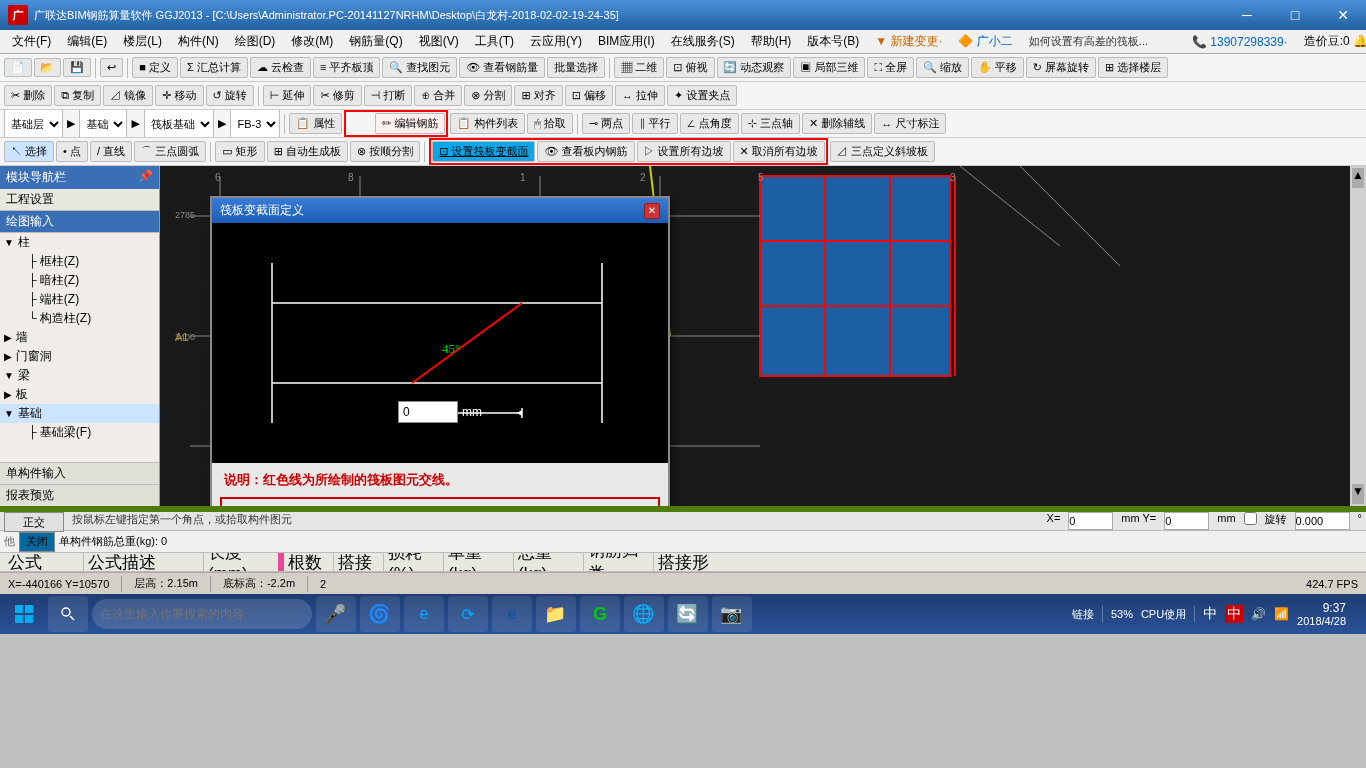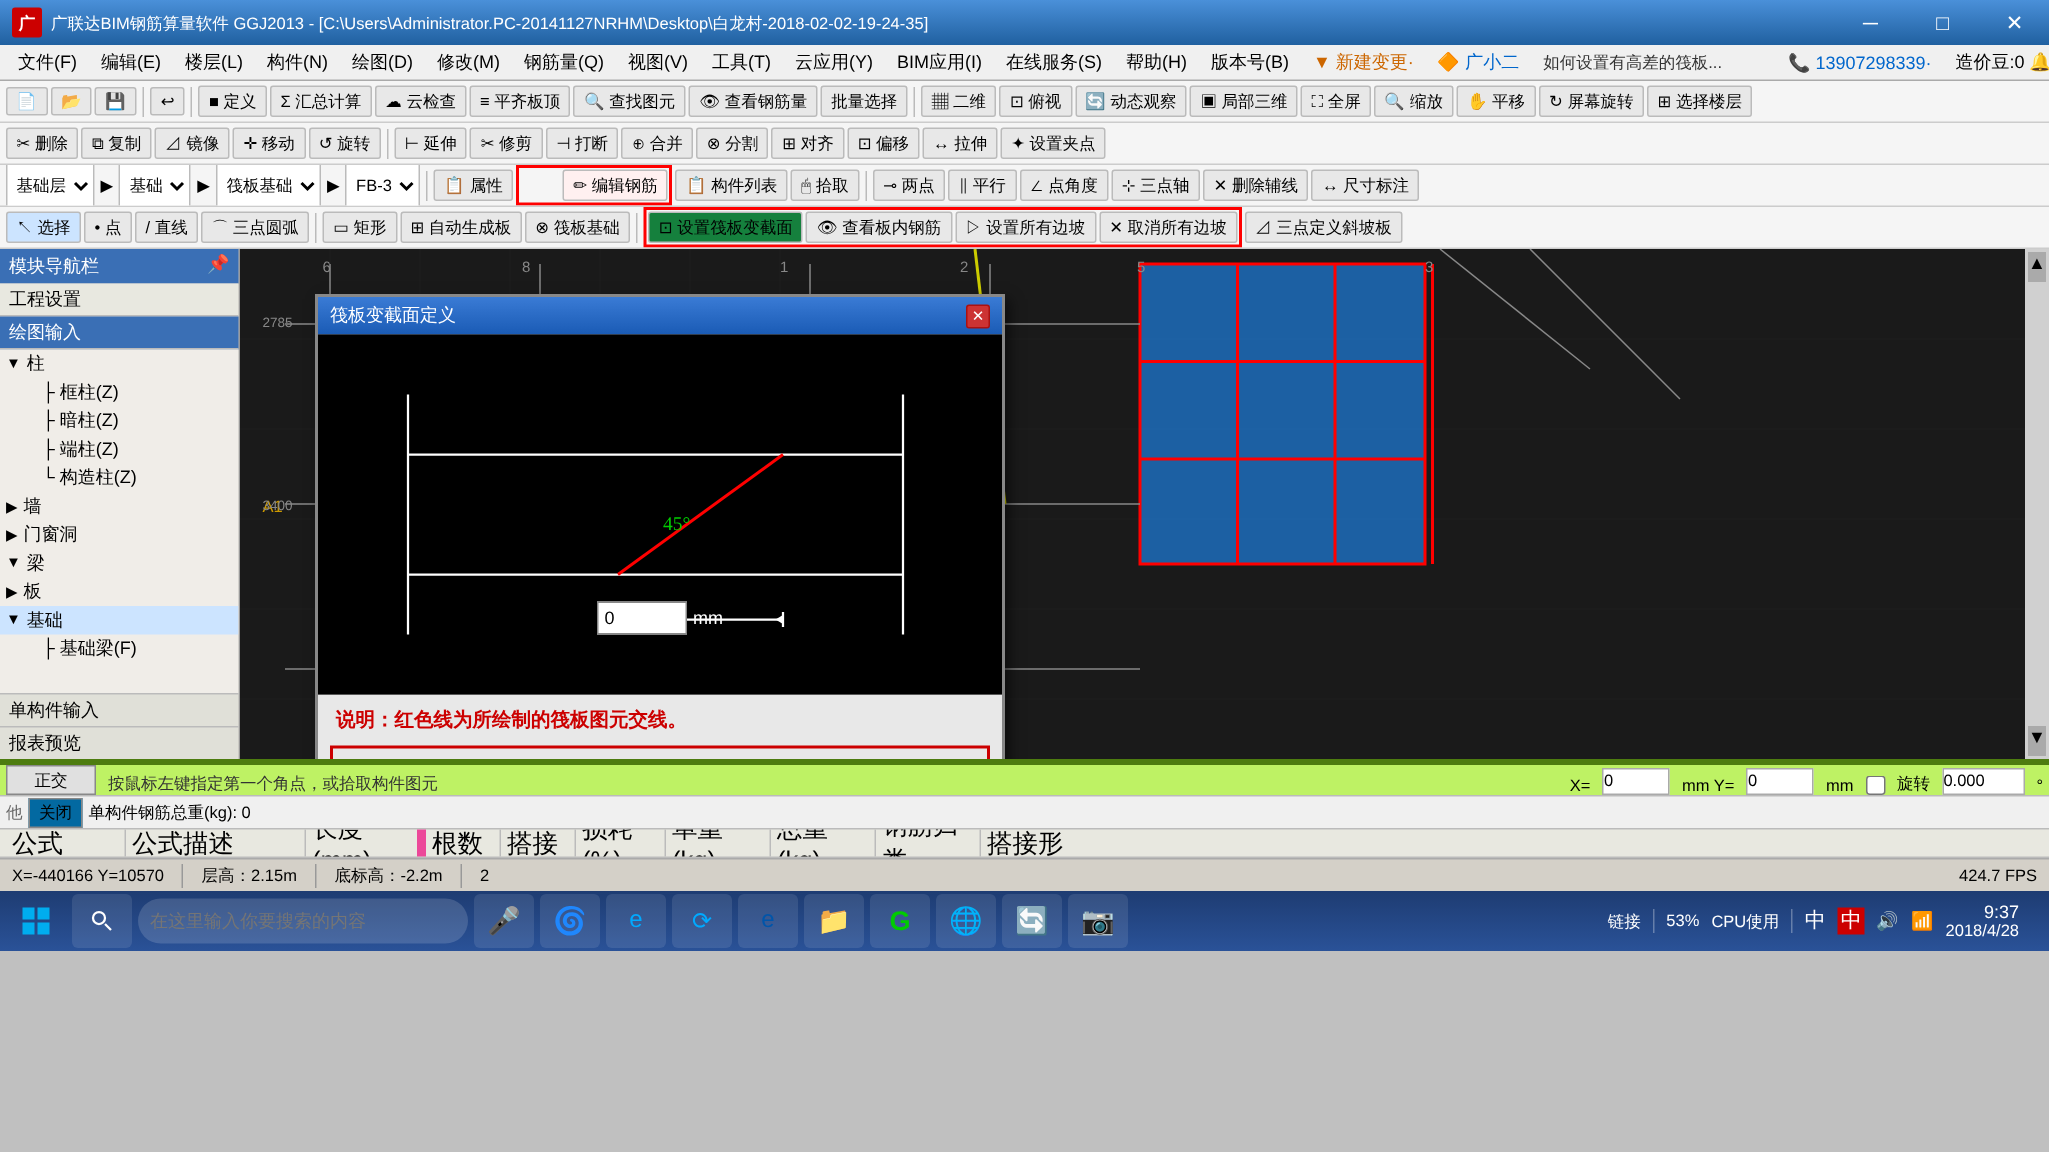--- a/index.html
+++ b/index.html
@@ -335,24 +335,24 @@
 </div>
 
 <div class="toolbar">
   <button class="tb-btn" style="background:#cce4ff;">↖ 选择</button>
   <button class="tb-btn">• 点</button>
   <button class="tb-btn">/ 直线</button>
   <button class="tb-btn">⌒ 三点圆弧</button>
   <div class="tb-sep"></div>
   <button class="tb-btn">▭ 矩形</button>
   <button class="tb-btn">⊞ 自动生成板</button>
-  <button class="tb-btn">⊗ 筏板基础</button>
+  <button class="tb-btn">⊗ 按顺分割</button>
   <div class="tb-sep"></div>
   <div class="red-highlight">
-    <button class="tb-btn" style="background:#15803d;">⊡ 设置筏板变截面</button>
+    <button class="tb-btn" style="background:#0ea5e9;text-decoration:underline;">⊡ 设置筏板变截面</button>
     <button class="tb-btn">👁 查看板内钢筋</button>
     <button class="tb-btn">▷ 设置所有边坡</button>
     <button class="tb-btn">✕ 取消所有边坡</button>
   </div>
   <button class="tb-btn">⊿ 三点定义斜坡板</button>
 </div>
 
 <div style="display:flex;height:340px;position:relative;">
 
   <div class="nav-panel">
@@ -501,21 +501,21 @@
     </div>
 
     <div style="position:absolute;right:0;top:0;width:16px;height:100%;background:#d0d0d0;display:flex;flex-direction:column;align-items:center;">
       <div style="width:12px;height:20px;background:#aaa;margin-top:2px;cursor:pointer;">▲</div>
       <div style="flex:1;"></div>
       <div style="width:12px;height:20px;background:#aaa;margin-bottom:2px;cursor:pointer;">▼</div>
     </div>
   </div>
 </div>
 
-<div style="background:#bef264;height:24px;display:flex;align-items:flex-end;padding:0 4px;border-top:4px solid #4d7c0f;font-size:11px;gap:8px;">
+<div style="background:#e5e5e5;height:24px;display:flex;align-items:flex-start;padding:0 4px;border-top:6px solid #4d7c0f;font-size:11px;gap:8px;">
   <button style="width:60px;height:20px;font-size:11px;border:1px solid #888;background:#e0e0e0;cursor:pointer;">正交</button>
   <span style="color:#333;">按鼠标左键指定第一个角点，或拾取构件图元</span>
   <div style="flex:1;"></div>
   <span>X=</span>
   <input type="text" value="0" style="width: 45px; height: 18px; font-size: 11px; border: 1px solid rgb(170, 170, 170);">
   <span>mm Y=</span>
   <input type="text" value="0" style="width: 45px; height: 18px; font-size: 11px; border: 1px solid rgb(170, 170, 170);">
   <span>mm</span>
   <input type="checkbox" style="">
   <span>旋转</span>

